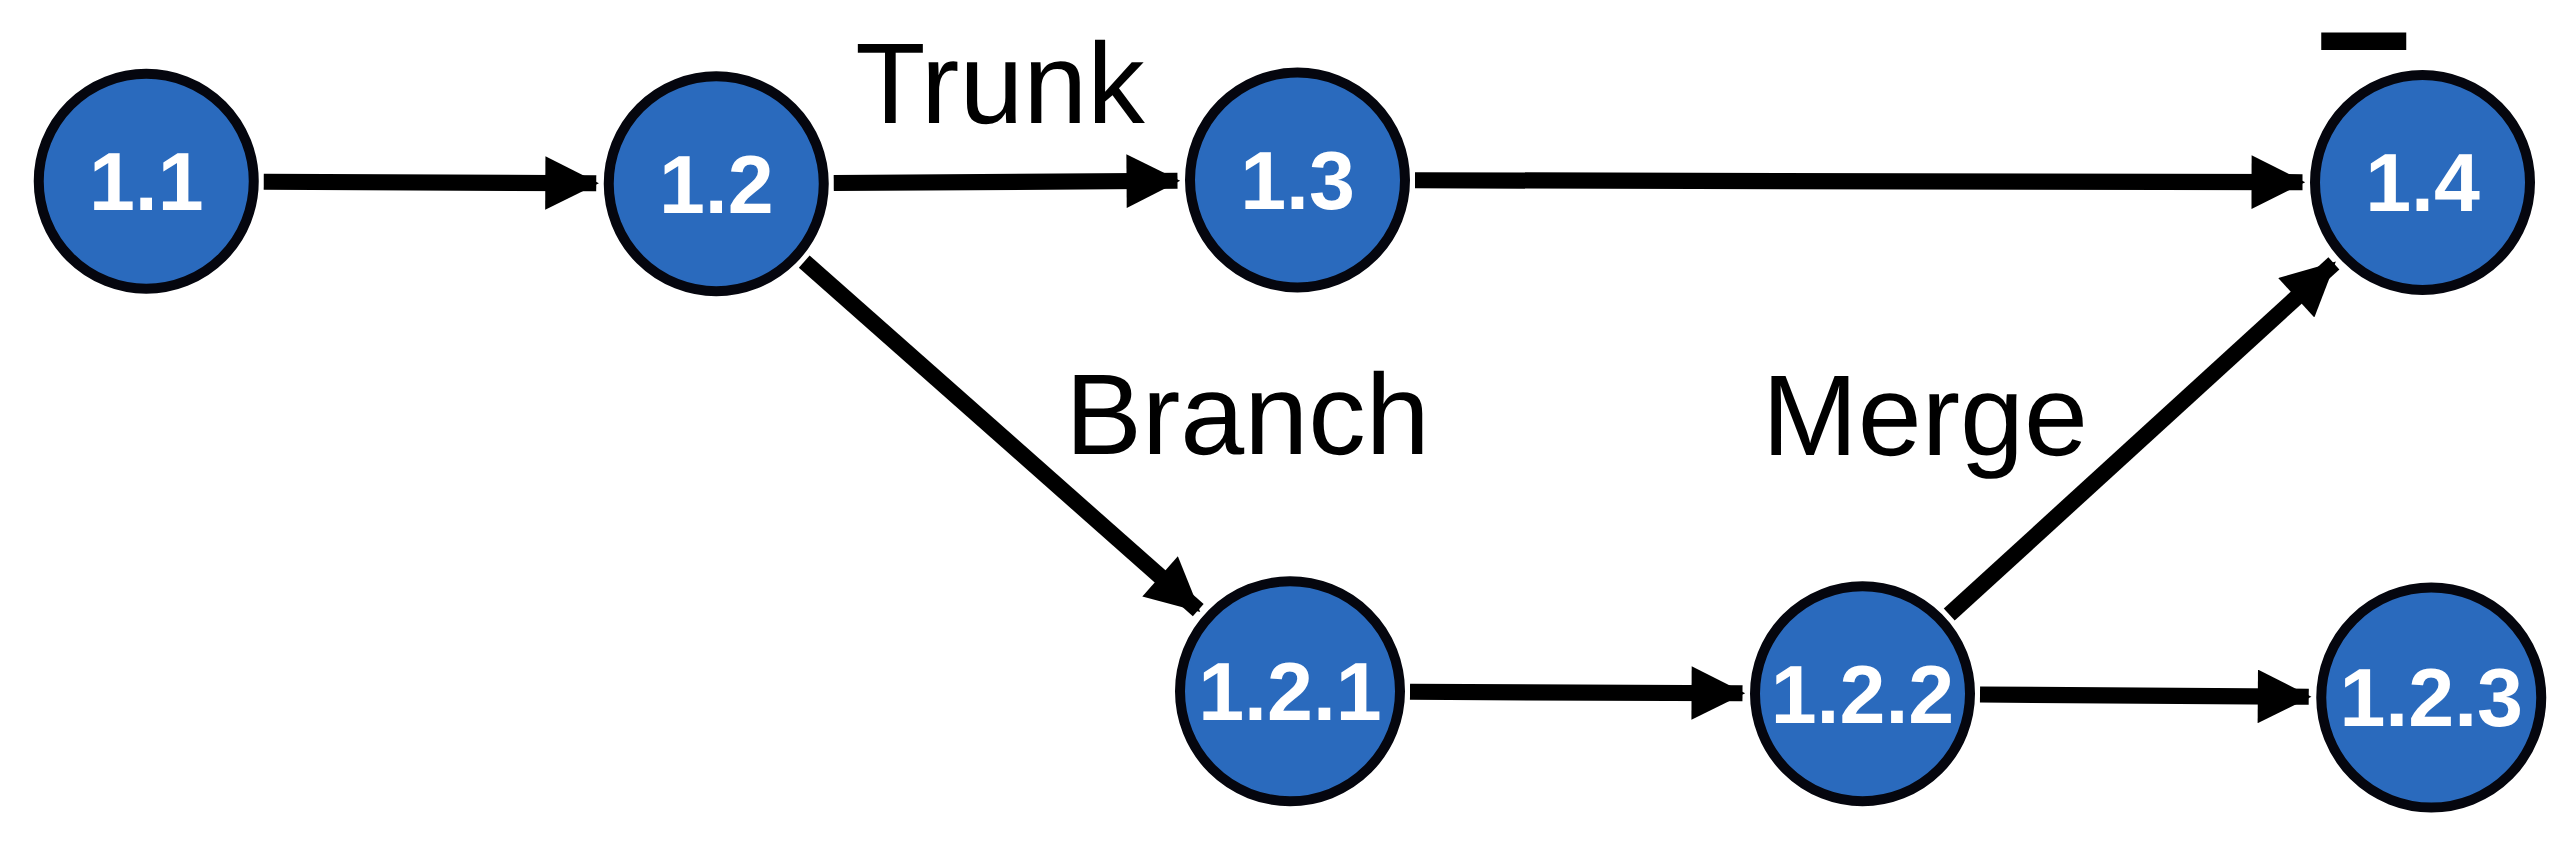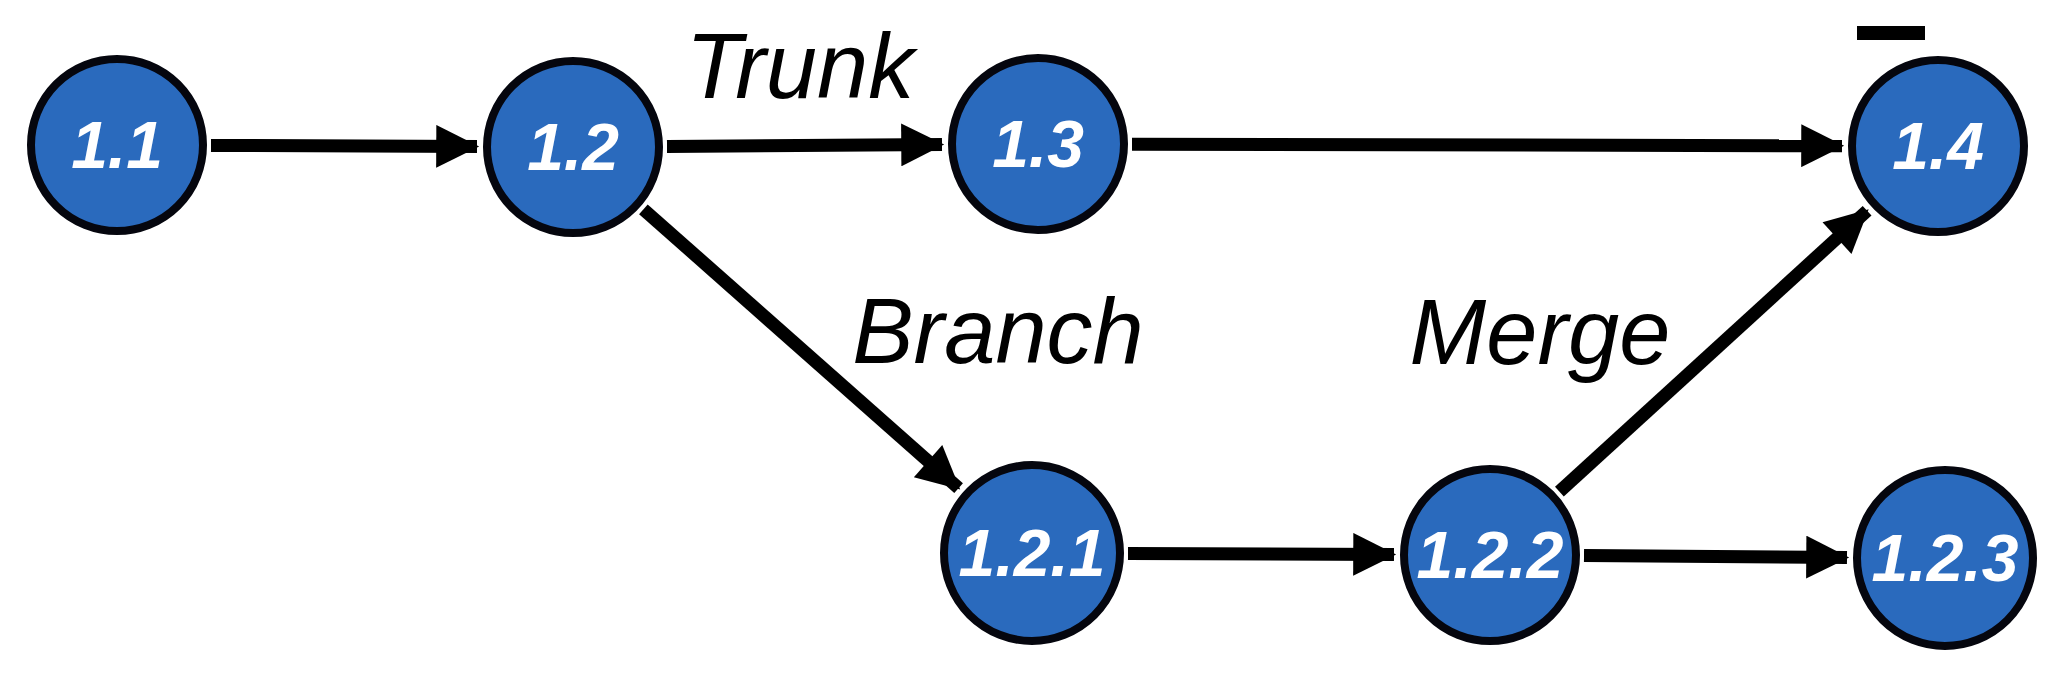--- a/index.html
+++ b/index.html
@@ -7,21 +7,20 @@
     padding: 0;
     background: #ffffff;
     font-family: "Liberation Sans", "DejaVu Sans", sans-serif;
   }
   .stage {
     width: 2049px;
     height: 674px;
     position: relative;
     background: #ffffff;
     overflow: hidden;
-    font-style: italic;
   }
   svg { display: block; }
   .node-circle { }
   .node-label {
     font-family: "Liberation Sans", "DejaVu Sans", sans-serif;
     font-weight: bold;
     text-anchor: middle;
   }
   .edge-label {
     font-family: "Liberation Sans", "DejaVu Sans", sans-serif;

